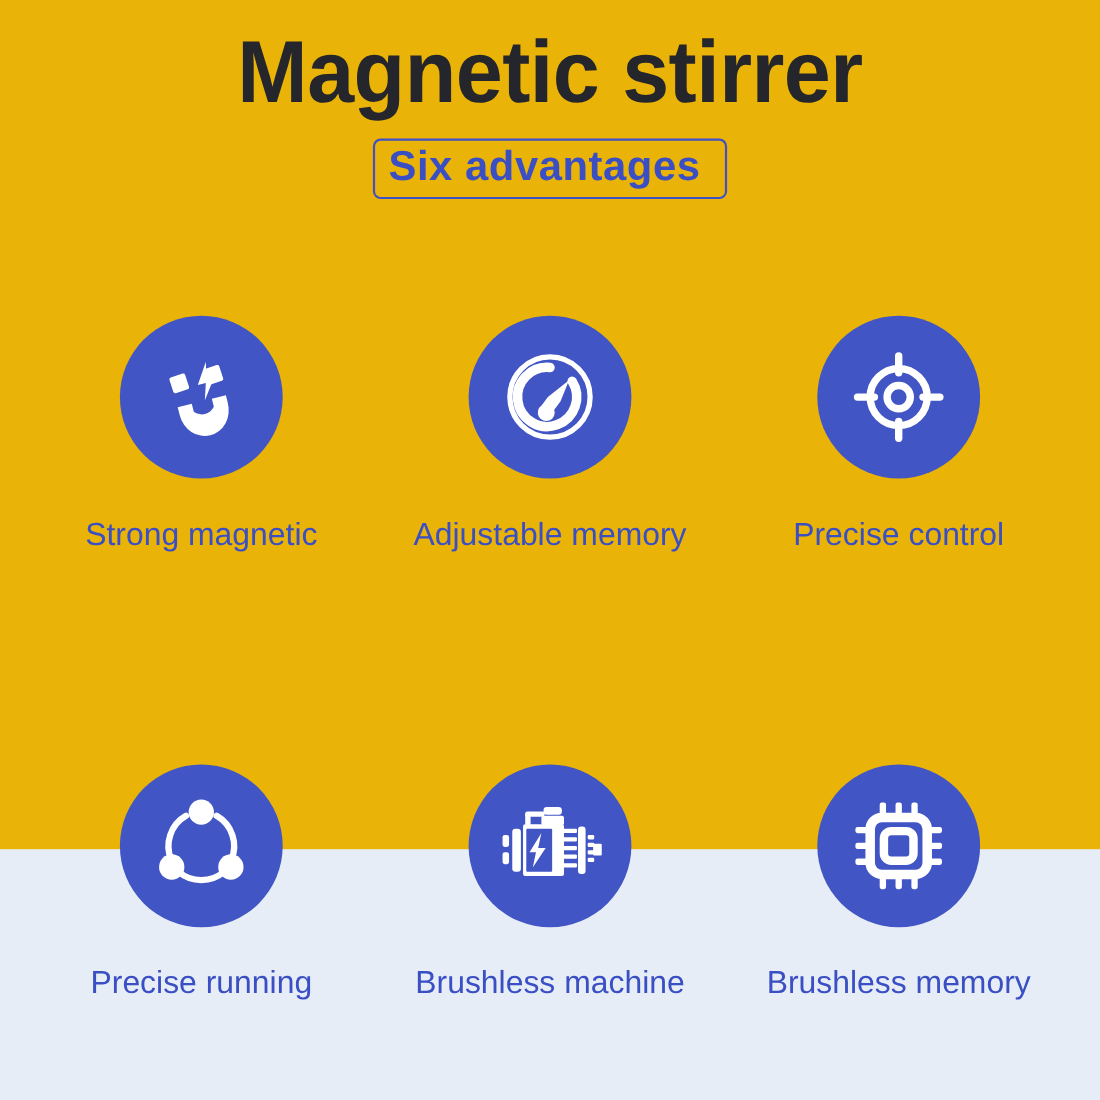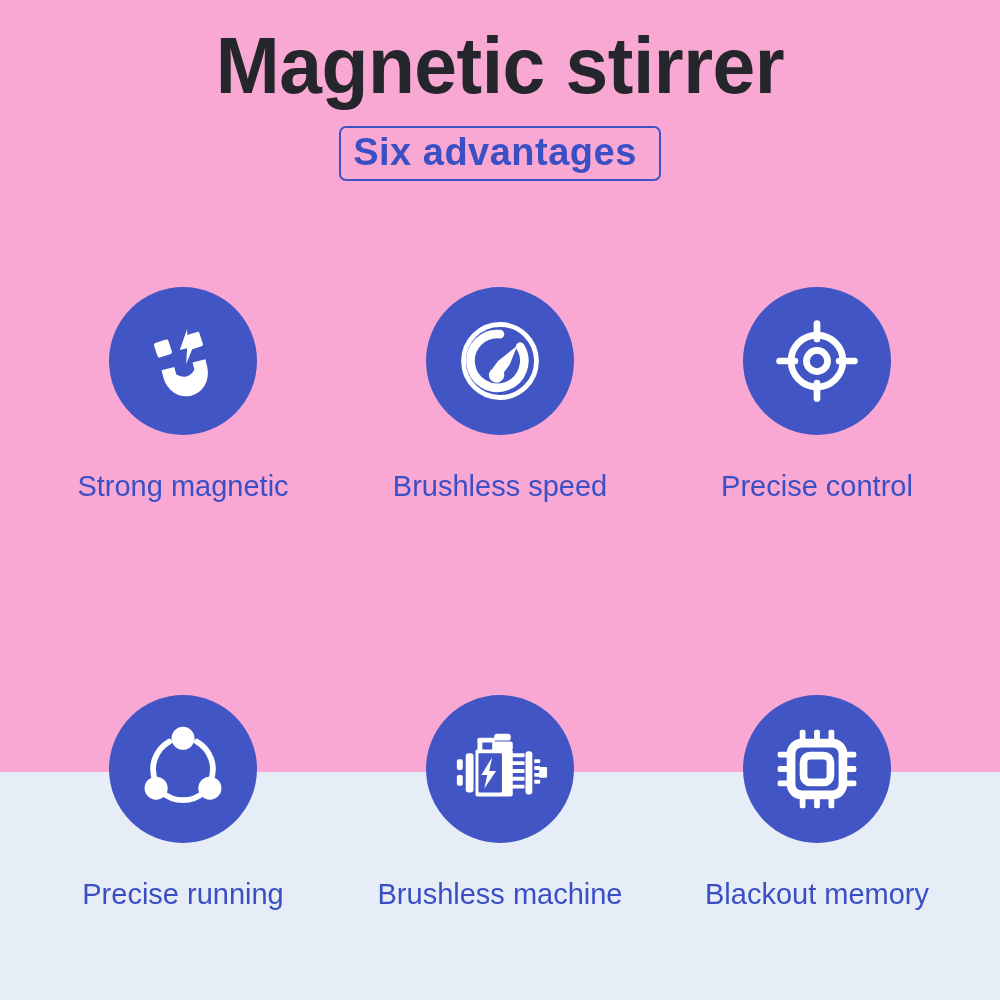--- a/index.html
+++ b/index.html
@@ -12,21 +12,21 @@
     height: 1000px;
     background: #e7edf6;
     font-family: "Liberation Sans", "DejaVu Sans", sans-serif;
     overflow: hidden;
     position: relative;
   }
   .page {
     position: relative;
     width: 1000px;
     height: 772px;
-    background: #f9a8d4;
+    background: #eab308;
     box-sizing: border-box;
   }
 
   
   .header {
     position: absolute;
     top: 0;
     left: 0;
     width: 1000px;
     text-align: center;
@@ -156,21 +156,21 @@
         <div class="badge">
           <svg width="96" height="96" viewBox="0 0 100 100">
 
             <circle cx="50" cy="50" r="38" fill="none" stroke="#ffffff" stroke-width="5"></circle>
 
             <path d="M 50 22 A 28 28 0 1 0 71 35" fill="none" stroke="#ffffff" stroke-width="9" stroke-linecap="round"></path>
 
             <path d="M68 34 L48 50 L42 58 A8 8 0 1 0 54 62 L60 54 Z" fill="#ffffff"></path>
           </svg>
         </div>
-        <div class="cell-label">Brushless speed</div>
+        <div class="cell-label">Adjustable memory</div>
       </div>
 
       <div class="cell">
         <div class="badge">
           <svg width="96" height="96" viewBox="0 0 100 100">
             <g stroke="#ffffff" fill="none" stroke-width="7" stroke-linecap="round">
               <circle cx="50" cy="50" r="27"></circle>
               <circle cx="50" cy="50" r="11"></circle>
               <line x1="50" y1="11" x2="50" y2="27"></line>
               <line x1="50" y1="73" x2="50" y2="89"></line>
@@ -262,17 +262,17 @@
               <rect x="77" y="32" width="14" height="6" rx="2"></rect>
               <rect x="77" y="47" width="14" height="6" rx="2"></rect>
               <rect x="77" y="62" width="14" height="6" rx="2"></rect>
             </g>
 
             <rect x="23" y="23" width="54" height="54" rx="11" fill="none" stroke="#ffffff" stroke-width="9"></rect>
 
             <rect x="36" y="36" width="28" height="28" rx="7" fill="none" stroke="#ffffff" stroke-width="8"></rect>
           </svg>
         </div>
-        <div class="cell-label">Blackout memory</div>
+        <div class="cell-label">Brushless memory</div>
       </div>
     </div>
   </div>
 </div>
 
 </body></html>

